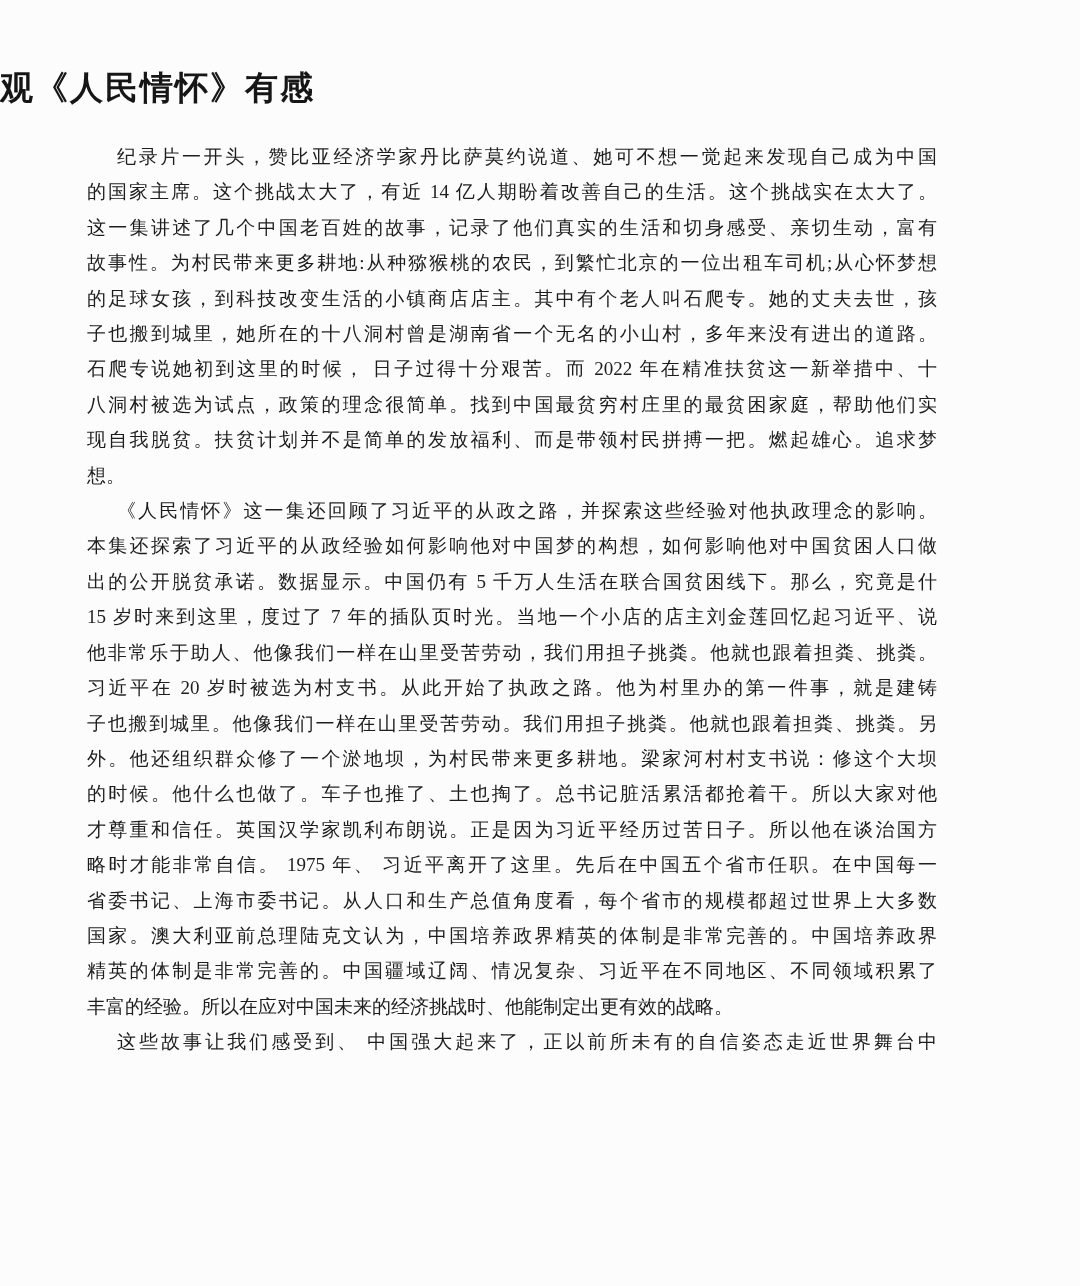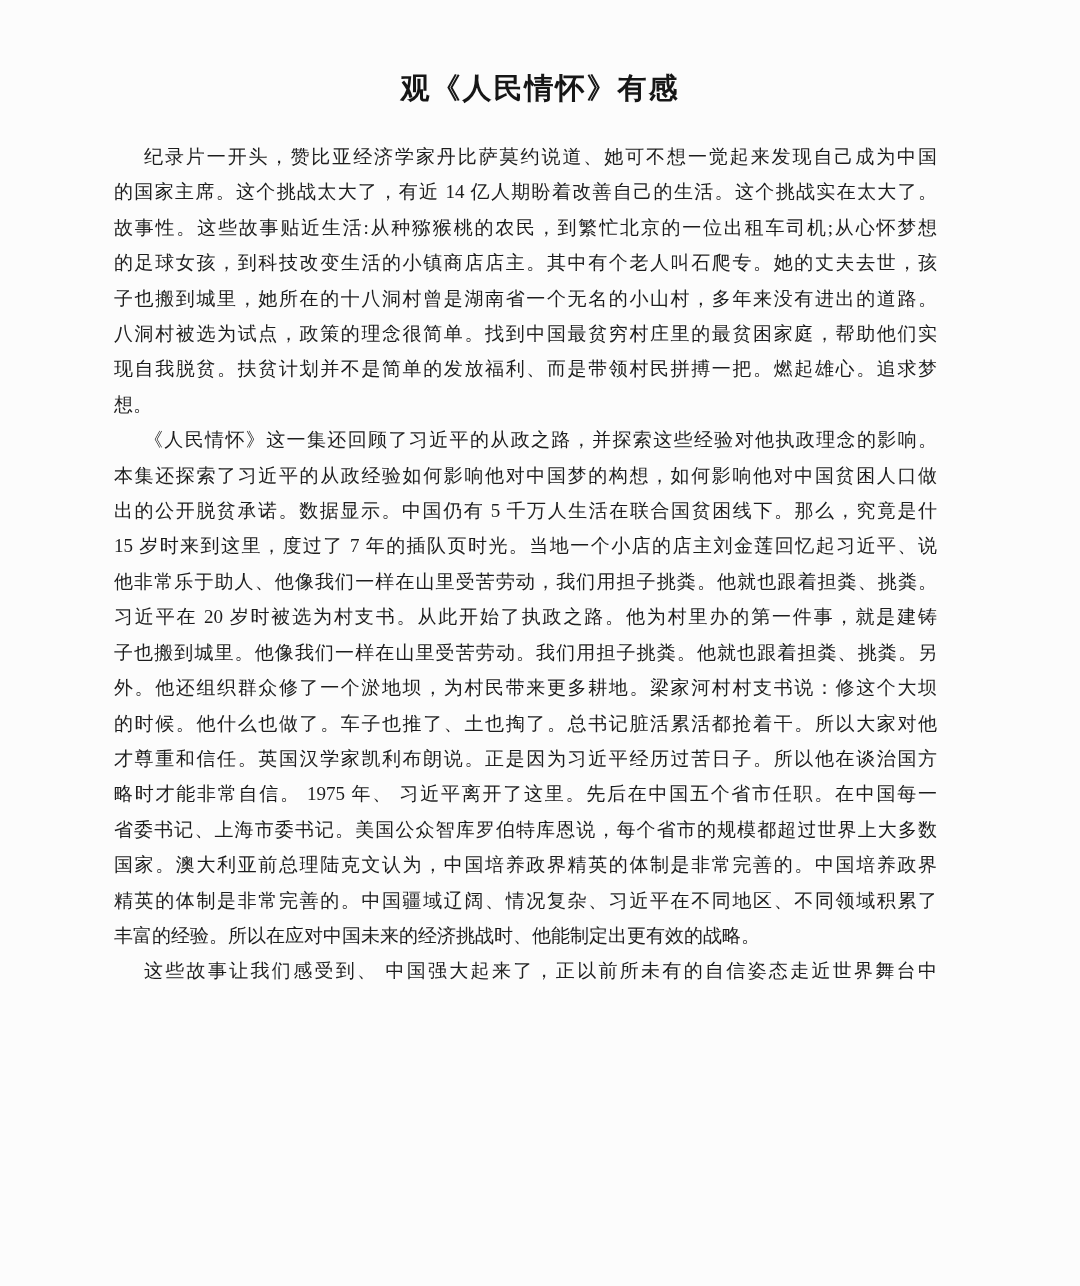--- a/index.html
+++ b/index.html
@@ -12,30 +12,29 @@
     position: relative;
     width: 1080px;
     height: 1286px;
     background: #fcfcfc;
     overflow: hidden;
     color: #1d1d1d;
   }
   .doc-title {
     margin-top: 66px;
     margin-bottom: 29px;
-    text-align: center;
     font-family: "Liberation Sans", "DejaVu Sans", sans-serif;
     font-weight: 700;
-    font-size: 29px;
+    font-size: 33px;
     line-height: 44px;
     letter-spacing: 2px;
     color: #161616;
   }
   .doc-body {
-    padding-left: 114px;
+    padding-left: 87px;
     padding-right: 143px;
   }
   .line {
     font-size: 19px;
     line-height: 35.4px;
     text-align: justify;
     text-align-last: justify;
     white-space: pre-wrap;
     color: #1d1d1d;
   }
@@ -45,38 +44,40 @@
 </head>
 <body>
 
 <div class="page">
   <h1 class="doc-title">观《人民情怀》有感</h1>
 
   <div class="doc-body">
 
     <div class="line indent">纪录片一开头，赞比亚经济学家丹比萨莫约说道、她可不想一觉起来发现自己成为中国</div>
     <div class="line">的国家主席。这个挑战太大了，有近 14 亿人期盼着改善自己的生活。这个挑战实在太大了。</div>
-    <div class="line">故事性。这些故事贴近生活:从种猕猴桃的农民，到繁忙北京的一位出租车司机;从心怀梦想</div>
+    <div class="line">这一集讲述了几个中国老百姓的故事，记录了他们真实的生活和切身感受、亲切生动，富有</div>
+    <div class="line">故事性。为村民带来更多耕地:从种猕猴桃的农民，到繁忙北京的一位出租车司机;从心怀梦想</div>
     <div class="line">的足球女孩，到科技改变生活的小镇商店店主。其中有个老人叫石爬专。她的丈夫去世，孩</div>
     <div class="line">子也搬到城里，她所在的十八洞村曾是湖南省一个无名的小山村，多年来没有进出的道路。</div>
+    <div class="line">石爬专说她初到这里的时候， 日子过得十分艰苦。而 2022 年在精准扶贫这一新举措中、十</div>
     <div class="line">八洞村被选为试点，政策的理念很简单。找到中国最贫穷村庄里的最贫困家庭，帮助他们实</div>
     <div class="line">现自我脱贫。扶贫计划并不是简单的发放福利、而是带领村民拼搏一把。燃起雄心。追求梦</div>
     <div class="line no-stretch">想。</div>
 
     <div class="line indent">《人民情怀》这一集还回顾了习近平的从政之路，并探索这些经验对他执政理念的影响。</div>
     <div class="line">本集还探索了习近平的从政经验如何影响他对中国梦的构想，如何影响他对中国贫困人口做</div>
     <div class="line">出的公开脱贫承诺。数据显示。中国仍有 5 千万人生活在联合国贫困线下。那么，究竟是什</div>
     <div class="line">15 岁时来到这里，度过了 7 年的插队页时光。当地一个小店的店主刘金莲回忆起习近平、说</div>
     <div class="line">他非常乐于助人、他像我们一样在山里受苦劳动，我们用担子挑粪。他就也跟着担粪、挑粪。</div>
     <div class="line">习近平在 20 岁时被选为村支书。从此开始了执政之路。他为村里办的第一件事，就是建铸</div>
     <div class="line">子也搬到城里。他像我们一样在山里受苦劳动。我们用担子挑粪。他就也跟着担粪、挑粪。另</div>
     <div class="line">外。他还组织群众修了一个淤地坝，为村民带来更多耕地。梁家河村村支书说：修这个大坝</div>
     <div class="line">的时候。他什么也做了。车子也推了、土也掏了。总书记脏活累活都抢着干。所以大家对他</div>
     <div class="line">才尊重和信任。英国汉学家凯利布朗说。正是因为习近平经历过苦日子。所以他在谈治国方</div>
     <div class="line">略时才能非常自信。 1975 年、 习近平离开了这里。先后在中国五个省市任职。在中国每一</div>
-    <div class="line">省委书记、上海市委书记。美国公众智库罗伯特库恩说，每个省市的规模都超过世界上大多数</div>
+    <div class="line">省委书记、上海市委书记。从人口和生产总值角度看，每个省市的规模都超过世界上大多数</div>
     <div class="line">国家。澳大利亚前总理陆克文认为，中国培养政界精英的体制是非常完善的。中国培养政界</div>
     <div class="line">精英的体制是非常完善的。中国疆域辽阔、情况复杂、习近平在不同地区、不同领域积累了</div>
     <div class="line no-stretch">丰富的经验。所以在应对中国未来的经济挑战时、他能制定出更有效的战略。</div>
 
     <div class="line indent">这些故事让我们感受到、 中国强大起来了，正以前所未有的自信姿态走近世界舞台中</div>
   </div>
 </div>
 
 </body></html>

